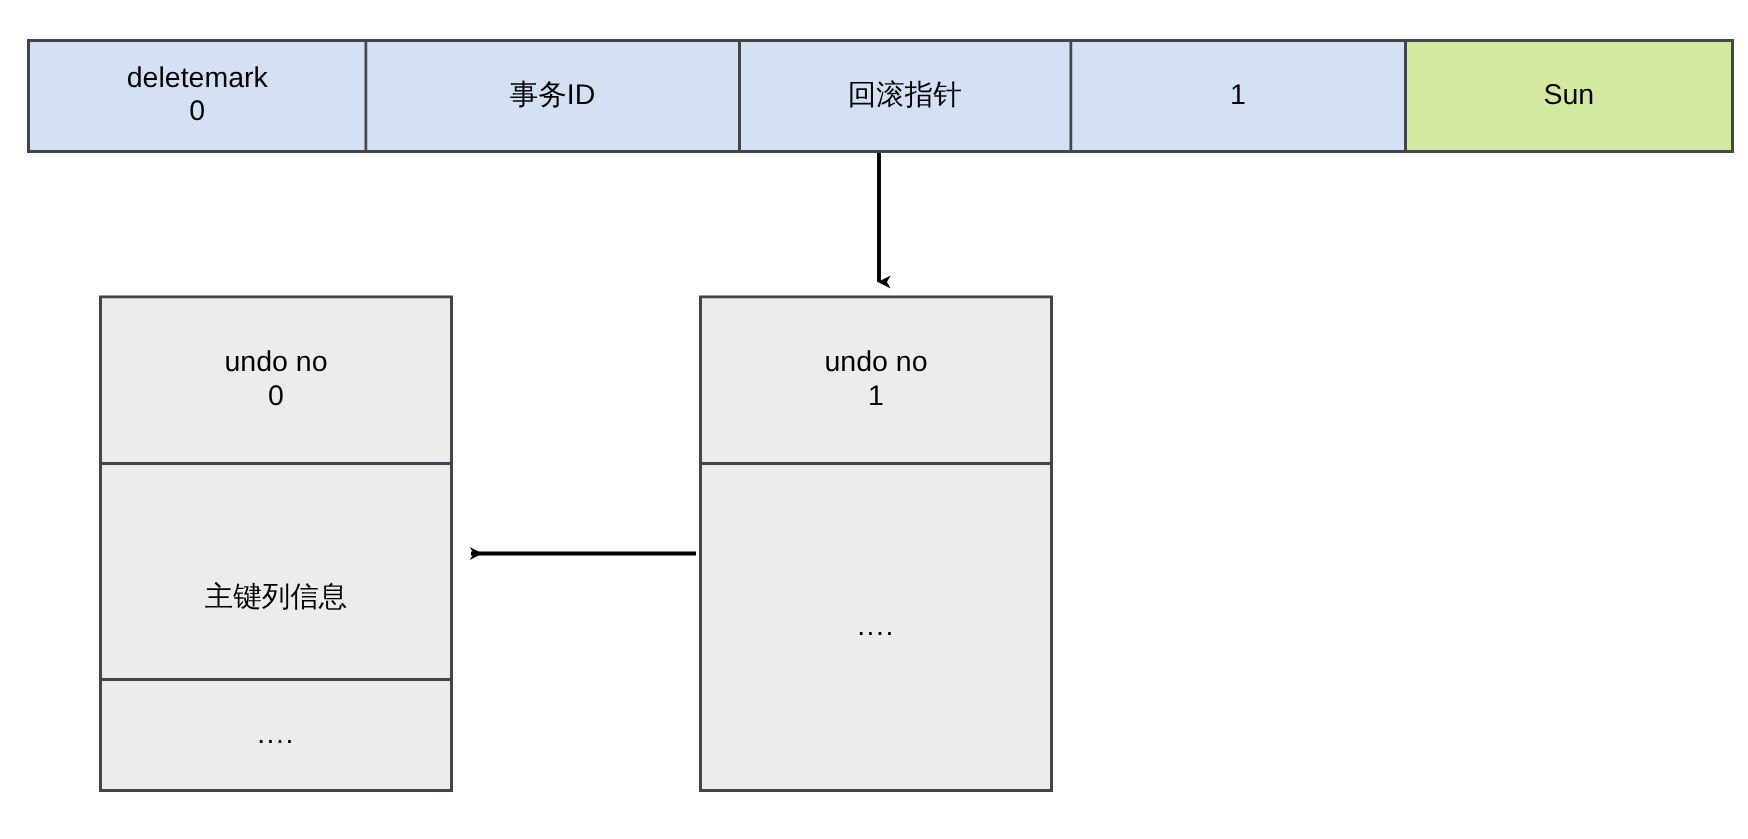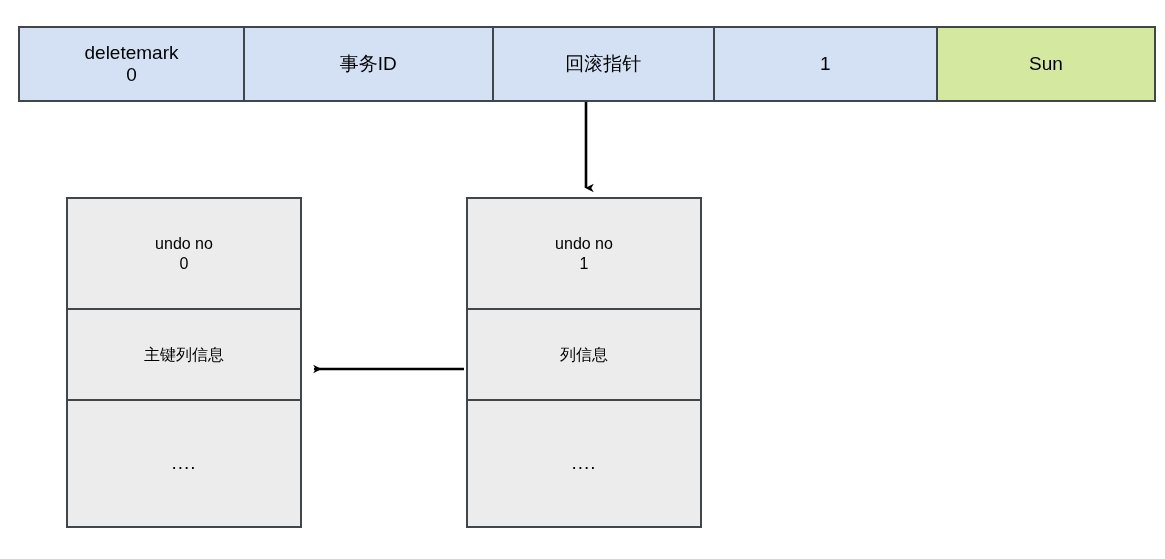--- a/index.html
+++ b/index.html
@@ -60,29 +60,29 @@
   .undo-block.left  { left: 66px;  top: 197px; width: 236px; height: 331px; }
   .undo-block.right { left: 466px; top: 197px; width: 236px; height: 331px; }
 
   .undo-cell {
     box-sizing: border-box;
     border-bottom: 2px solid #41464b;
     display: flex;
     flex-direction: column;
     align-items: center;
     justify-content: center;
-    font-size: 16px;
+    font-size: 19px;
     line-height: 1.2;
     text-align: center;
     white-space: pre-line;
     background: #ececec;
   }
   .undo-cell:last-child { border-bottom: none; }
   .undo-cell.c0 { height: 111px; }
-  .undo-cell.c1 { height: 91px; }
+  .undo-cell.c1 { height: 108px; margin-top: 36px; }
   .undo-cell.c2 { flex: 1 1 auto; }
   .dots { letter-spacing: 1px; font-size: 19px; }
 
   
   #connectors {
     position: absolute;
     left: 0;
     top: 0;
     width: 1165px;
     height: 559px;
@@ -106,21 +106,20 @@
   <div class="undo-block left">
     <div class="undo-cell c0">undo no
 0</div>
     <div class="undo-cell c1">主键列信息</div>
     <div class="undo-cell c2 dots">....</div>
   </div>
 
   <div class="undo-block right">
     <div class="undo-cell c0">undo no
 1</div>
-    <div class="undo-cell c1">列信息</div>
     <div class="undo-cell c2 dots">....</div>
   </div>
 
   <svg id="connectors" viewBox="0 0 1165 559">
     <defs>
       <marker id="arrowDown" markerWidth="10" markerHeight="10" refX="4.6" refY="8.4" orient="auto" markerUnits="userSpaceOnUse">
         <path d="M0.3,0.6 L4.6,9.2 L8.9,0.6 L4.6,3.1 Z" fill="#000000"></path>
       </marker>
       <marker id="arrowLeft" markerWidth="10" markerHeight="10" refX="8.4" refY="4.6" orient="auto" markerUnits="userSpaceOnUse">
         <path d="M0.8,4.6 L9.2,0.3 L6.7,4.6 L9.2,8.9 Z" fill="#000000"></path>

